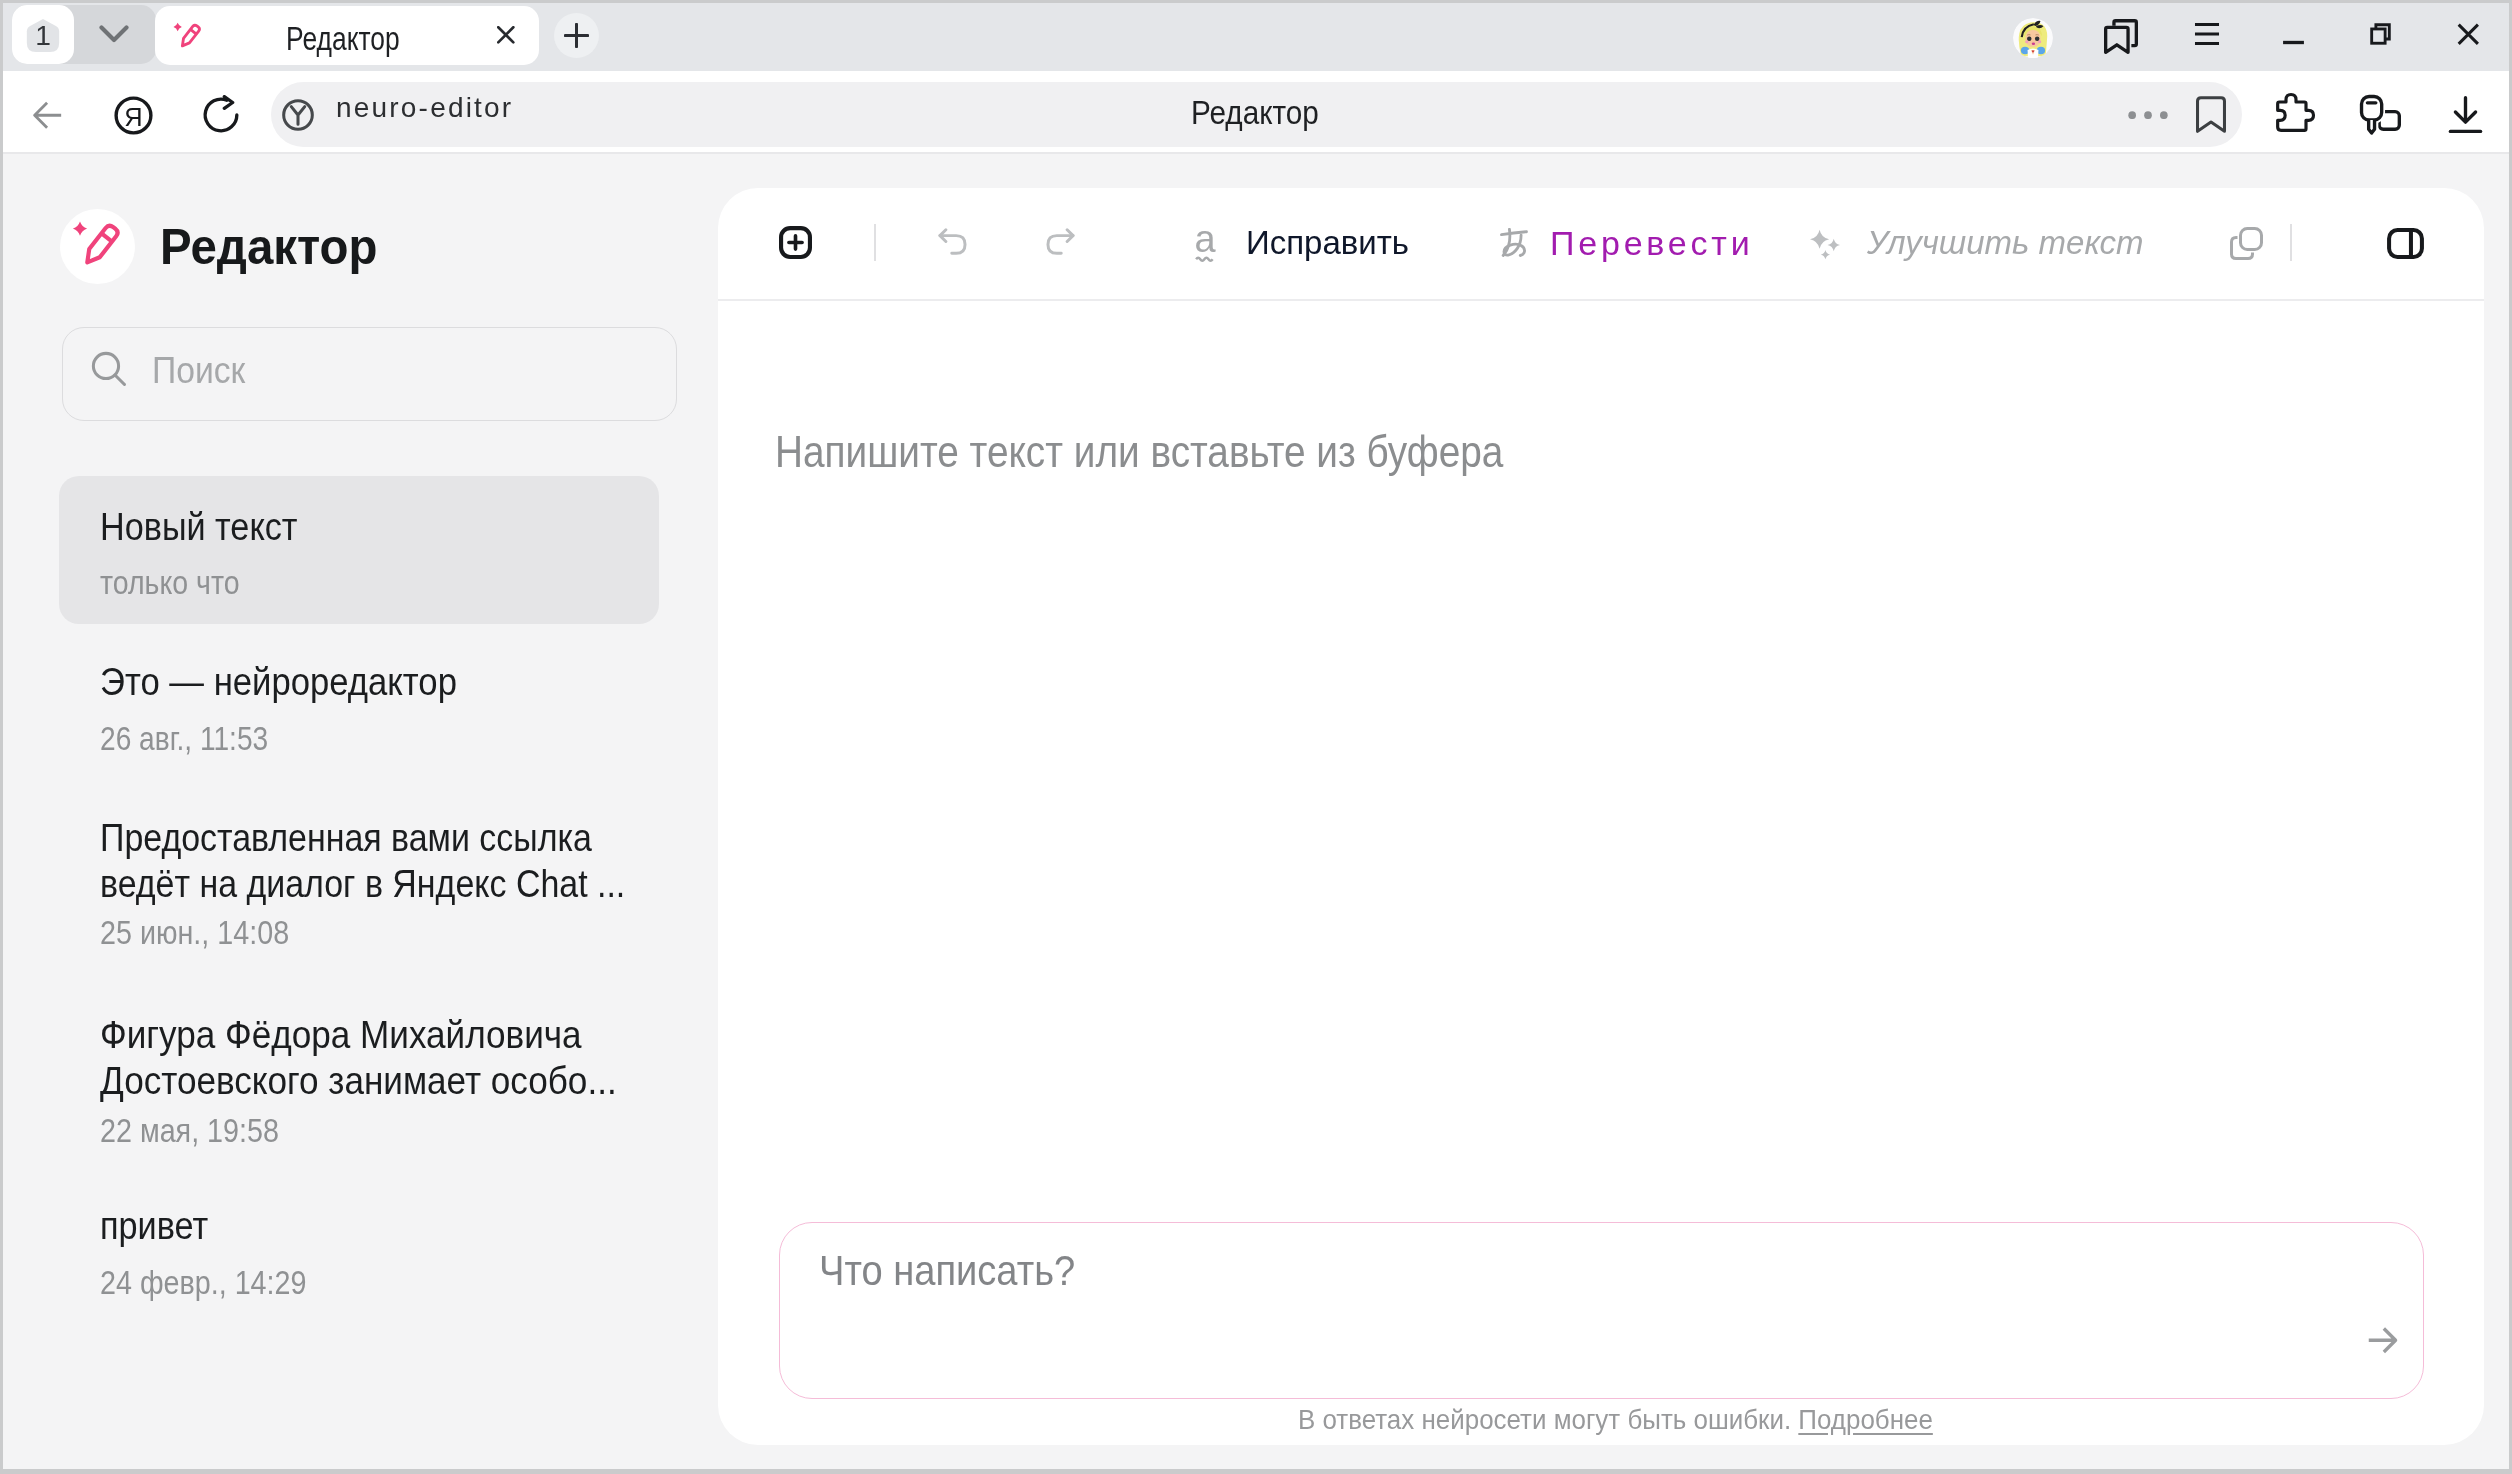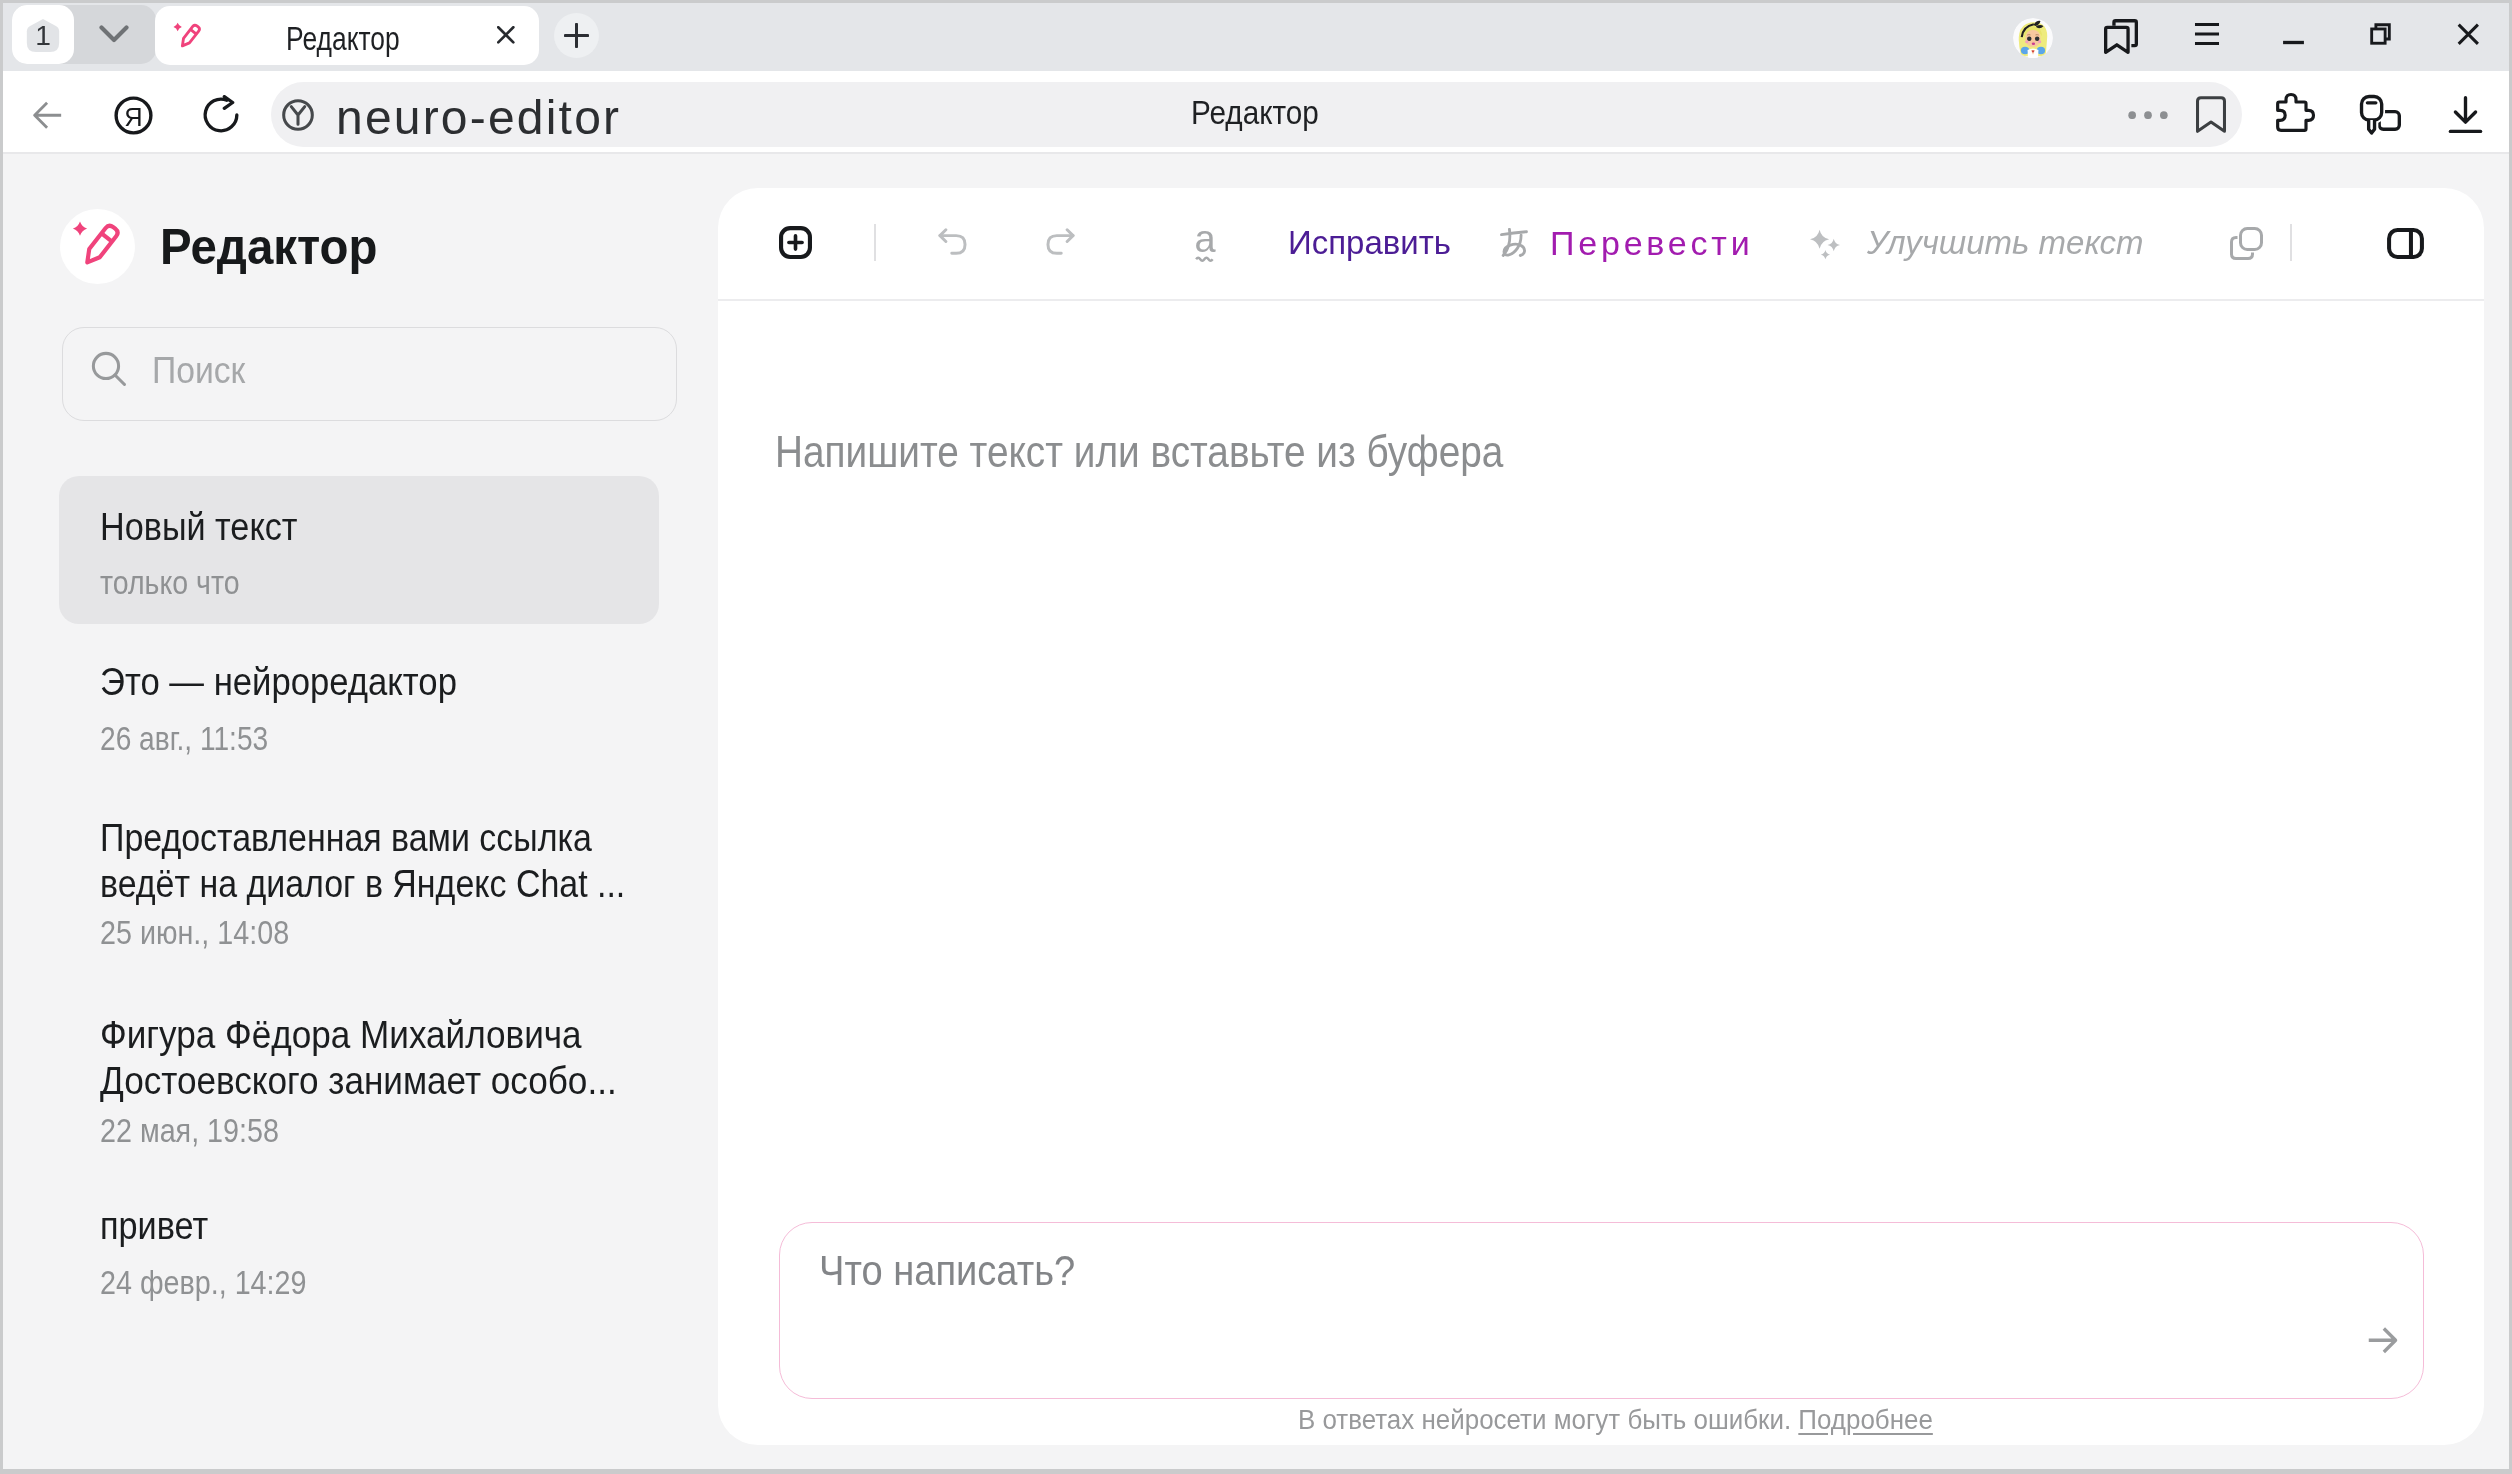--- a/index.html
+++ b/index.html
@@ -100,21 +100,21 @@
 <svg class="abs" style="left:201px; top:95px;" width="40" height="40" viewBox="0 0 48 48">
   <path d="M43 24 A19 19 0 1 1 31 6.3" fill="none" stroke="#17191c" stroke-width="4" stroke-linecap="round"></path>
   <path d="M28 2 L38 9 L28 16" fill="none" stroke="#17191c" stroke-width="4" stroke-linejoin="round" stroke-linecap="round"></path>
 </svg>
 
 <div class="abs" style="left:271px; top:82px; width:1971px; height:65px; background:#f0f0f2; border-radius:33px;"></div>
 <svg class="abs" style="left:282px; top:99px;" width="32" height="32" viewBox="0 0 38 38">
   <circle cx="19" cy="19" r="17" fill="none" stroke="#46494c" stroke-width="3.6"></circle>
   <path d="M11 9 L19 19 L27 9 M19 19 L19 30" fill="none" stroke="#46494c" stroke-width="3.6" stroke-linecap="round"></path>
 </svg>
-<div class="txt" style="left:336px; top:94px; font-size:48px; letter-spacing:2.2px; color:#2c2e31;">neuro-editor</div>
+<div class="txt" style="left:336px; top:94px; font-size:28px; letter-spacing:2.2px; color:#2c2e31;">neuro-editor</div>
 <div class="txt" style="left:1191px; top:96px; font-size:33px; font-weight:500; color:#1e2023; transform:scaleX(0.9);">Редактор</div>
 <svg class="abs" style="left:2128px; top:111px;" width="40" height="8.4" viewBox="0 0 48 10">
   <circle cx="5" cy="5" r="4.6" fill="#8d8f92"></circle>
     <circle cx="24" cy="5" r="4.6" fill="#8d8f92"></circle>
     <circle cx="43" cy="5" r="4.6" fill="#8d8f92"></circle>
 </svg>
 <svg class="abs" style="left:2195px; top:95px;" width="32" height="39" viewBox="0 0 38 46">
   <path d="M3 7 Q3 3 7 3 L31 3 Q35 3 35 7 L35 43 L19 32 L3 43 Z" fill="none" stroke="#3c3f42" stroke-width="3.6" stroke-linejoin="round"></path>
 </svg>
 <svg class="abs" style="left:2271px; top:92px;" width="45" height="45" viewBox="0 0 54 54">
@@ -179,21 +179,21 @@
   <path d="M4 10 L26 10 Q38 10 38 22 Q38 34 26 34 L20 34" fill="none" stroke="#bcbec0" stroke-width="4" stroke-linecap="round"></path>
 </svg>
 <svg class="abs" style="left:1045px; top:228px;" width="31" height="30" viewBox="0 0 42 40">
   <path d="M30 2 L38 10 L30 18" fill="none" stroke="#bcbec0" stroke-width="4" stroke-linecap="round" stroke-linejoin="round"></path>
   <path d="M38 10 L16 10 Q4 10 4 22 Q4 34 16 34 L22 34" fill="none" stroke="#bcbec0" stroke-width="4" stroke-linecap="round"></path>
 </svg>
 <svg class="abs" style="left:1192px; top:222px;" width="33" height="44" viewBox="0 0 40 52">
   <text x="3" y="36" font-size="46" font-family="Liberation Sans" fill="#a7a9ab">a</text>
   <path d="M5 44.5 Q7.5 41 10 44.5 Q12.5 48 15 44.5 Q17.5 41 20 44.5 Q22.5 48 25 44.5" fill="none" stroke="#a7a9ab" stroke-width="3"></path>
 </svg>
-<div class="txt" style="left:1246px; top:226px; font-size:33px; color:#4c1d95;margin-left:42px;">Исправить</div>
+<div class="txt" style="left:1246px; top:226px; font-size:33px; color:#0f172a;">Исправить</div>
 <svg class="abs" style="left:1499px; top:228px;" width="30" height="30" viewBox="0 0 36 36">
   <path d="M3 8 Q18 5.5 33 4.5" stroke="#a7a9ab" stroke-width="3.4" stroke-linecap="round" fill="none"></path>
   <path d="M12.5 1.5 Q14 12 11.5 21 Q9.5 28 5 33" stroke="#a7a9ab" stroke-width="3.4" stroke-linecap="round" fill="none"></path>
   <path d="M26.5 8.5 Q26.5 18 22 24.5 Q17 31.5 11 32.5 Q6 33 6 28.5 Q6 23 13.5 20.5 Q21 18 26.5 21 Q31.5 24 30.5 28.5 Q29.8 32 25.5 33" stroke="#a7a9ab" stroke-width="3.4" stroke-linecap="round" fill="none"></path>
 </svg>
 <div class="txt" style="left:1550px; top:226px; font-size:34px; letter-spacing:3.8px; color:#a21caf;">Перевести</div>
 <svg class="abs" style="left:1805px; top:223px;" width="40" height="40" viewBox="0 0 48 48">
   <path d="M17.5 8 Q19.5 17.5 29 19.5 Q19.5 21.5 17.5 31 Q15.5 21.5 6 19.5 Q15.5 17.5 17.5 8 Z" fill="#bdbfc1"></path>
   <path d="M34.5 19 Q35.8 25.2 42 26.5 Q35.8 27.8 34.5 34 Q33.2 27.8 27 26.5 Q33.2 25.2 34.5 19 Z" fill="#bdbfc1"></path>
   <path d="M24.5 32.5 Q25.5 37 30 38 Q25.5 39 24.5 43.5 Q23.5 39 19 38 Q23.5 37 24.5 32.5 Z" fill="#bdbfc1"></path>

